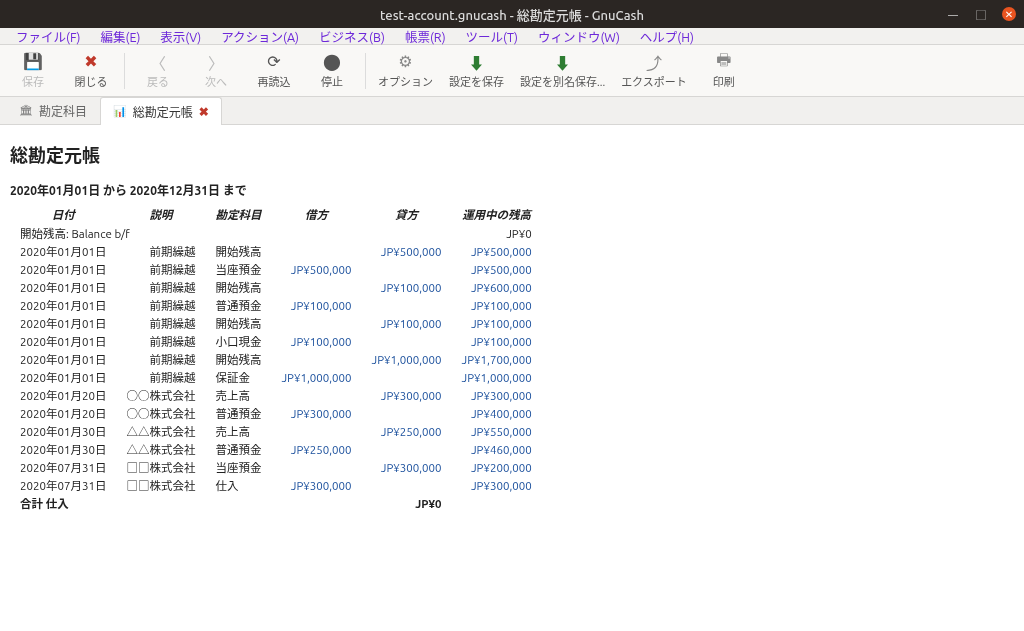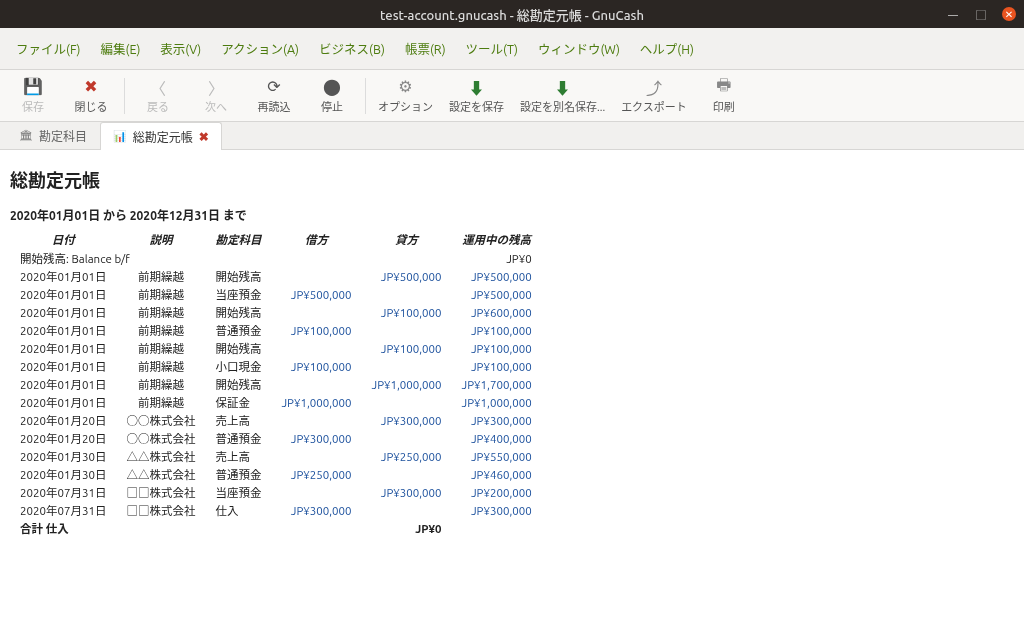--- a/index.html
+++ b/index.html
@@ -45,25 +45,25 @@
     font-size: 10px;
     color: #333;
   }
   .tb-min { background: transparent; color:#ccc; }
   .tb-max { background: transparent; color:#ccc; }
   .tb-close { background: #e95420; color:#fff; }
   .menubar {
     background: #f2f1ef;
     border-bottom: 1px solid #d7d6d4;
     display: flex;
-    height: 42px;
+    height: 17px;
     align-items: center;
     padding: 0 6px;
     font-size: 12.5px;
-    color: #4d7c0f;
+    color: #6d28d9;
   }
   .menubar span {
     padding: 0 10px;
     cursor: default;
   }
   .toolbar {
     background: #f9f8f6;
     border-bottom: 1px solid #d7d6d4;
     display: flex;
     align-items: center;
@@ -146,21 +146,21 @@
     font-weight: bold;
     text-align: center;
     padding: 2px 10px 2px 10px;
     font-style: italic;
   }
   table.ledger td {
     padding: 1px 10px;
     white-space: nowrap;
   }
   .col-date { text-align:center; }
-  .col-desc { text-align:center; }
+  .col-desc { text-align:right; }
   .col-acct { text-align:left; }
   .col-debit, .col-credit, .col-bal { text-align:right; font-family: inherit;}
   a.amount {
     color: #1a4f9c;
     cursor: pointer;
   }
   .opening-row td { font-size:11.5px; color:#222;}
   .total-row td { font-weight:bold; padding-top:4px;}
   .ic-red { color:#c0392b; }
   .ic-grey { color:#888; }

